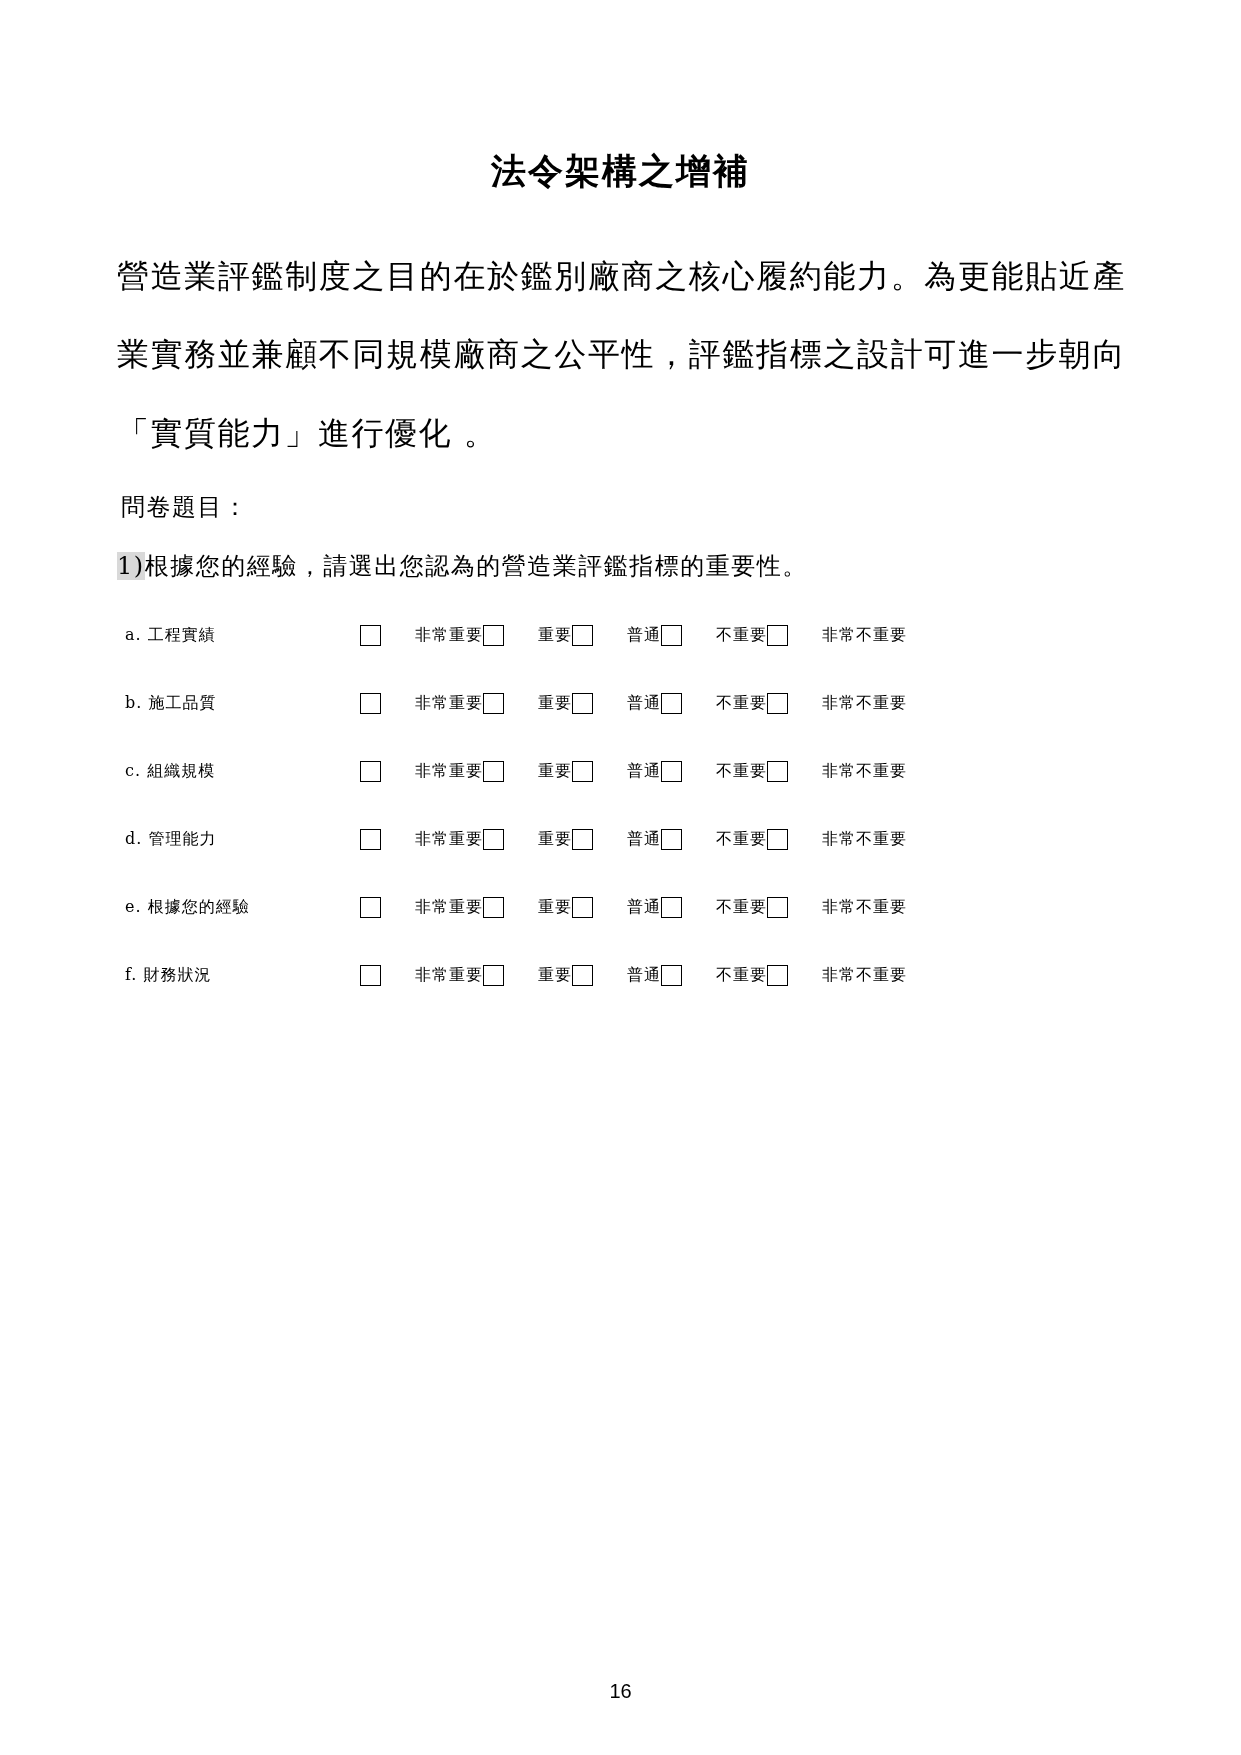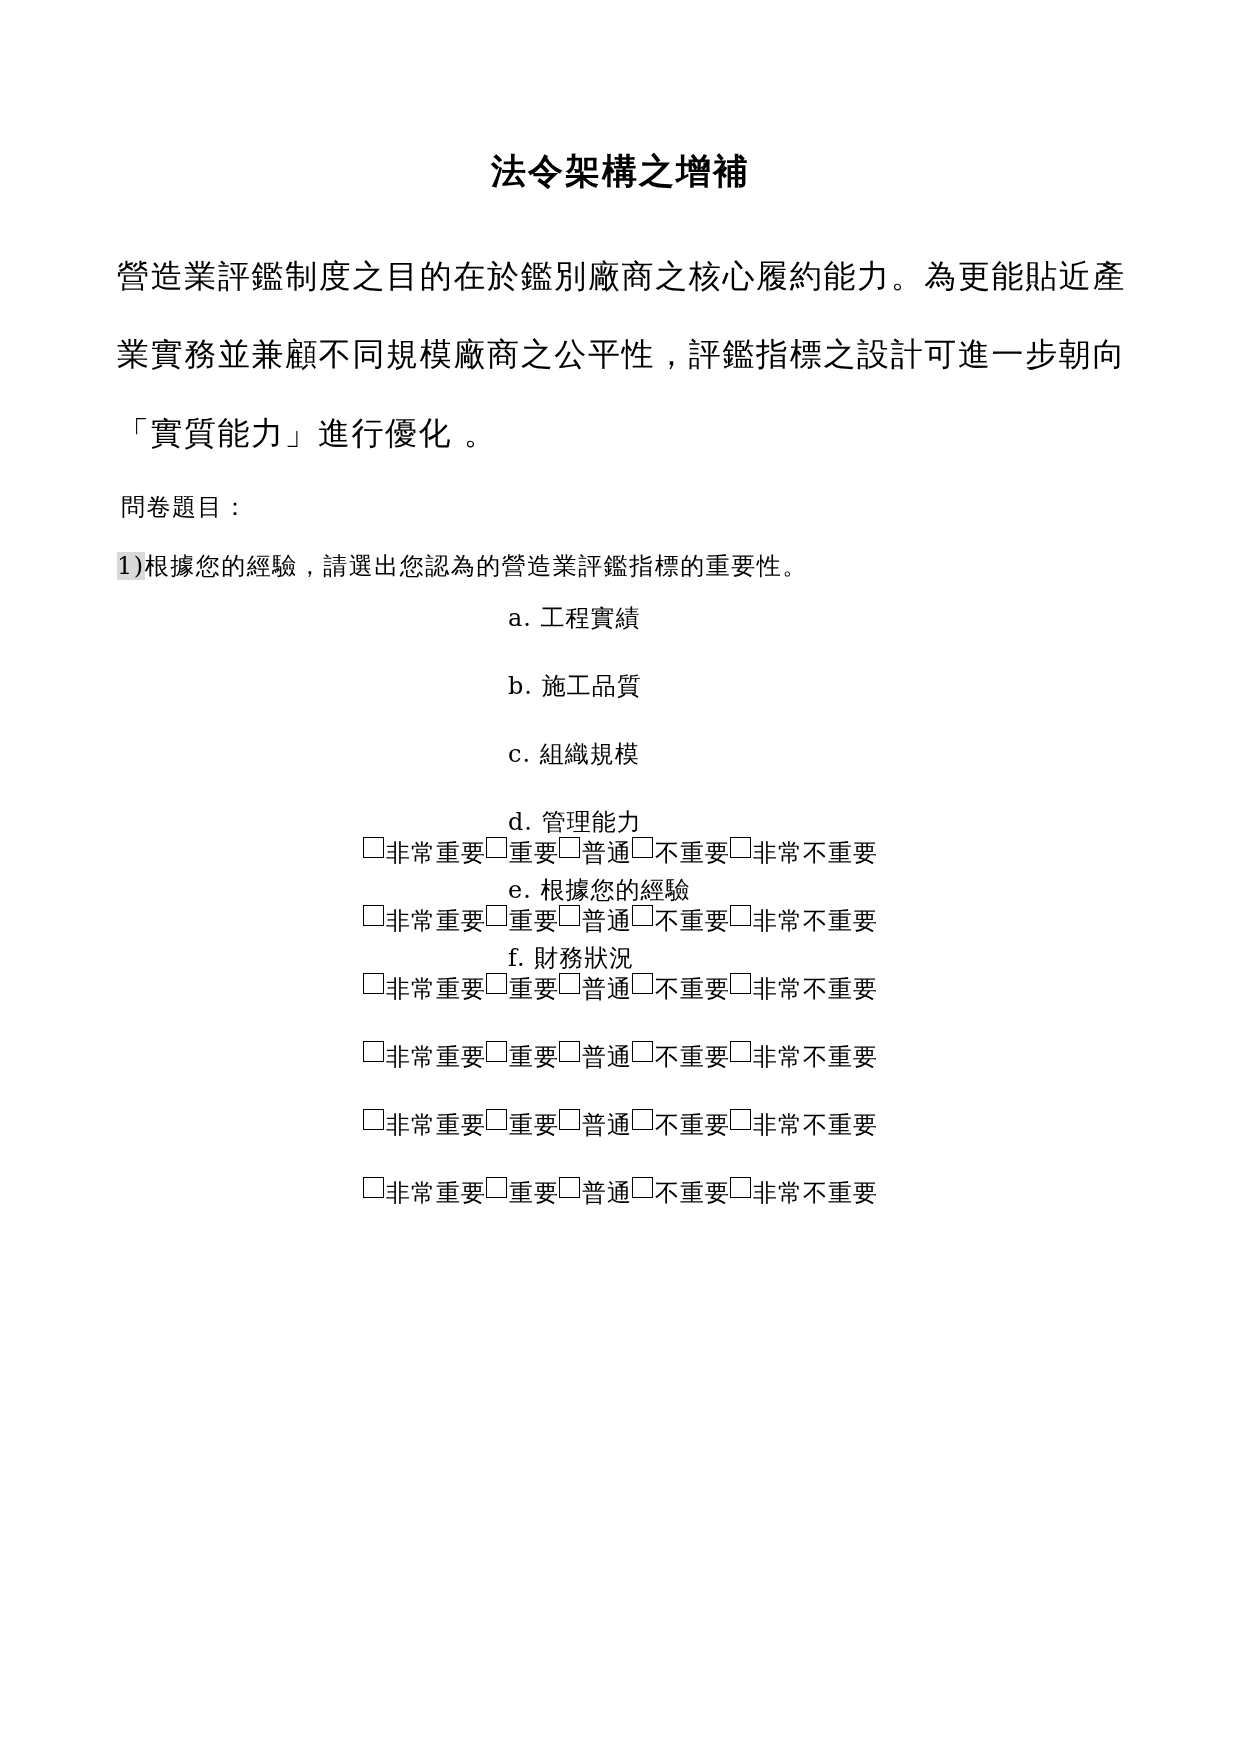--- a/index.html
+++ b/index.html
@@ -61,39 +61,39 @@
   }
   .q-num-hl {
     background: #d9d9d9;
   }
   .matrix {
     margin: 6px 0 0 0;
   }
   .matrix-row {
     display: flex;
     align-items: center;
-    font-size: 24px;
+    font-size: 16px;
     letter-spacing: 1px;
     height: 68px;
-    flex-direction: column;
   }
   .row-label {
     width: 235px;
     flex: 0 0 235px;
     padding-left: 10px;
     white-space: nowrap;
   }
   .options {
     display: flex;
     align-items: center;
     white-space: nowrap;
   }
   .opt {
     display: inline-flex;
     align-items: flex-start;
+    gap: 32px;
   }
   .chk {
     display: inline-block;
     width: 21px;
     height: 21px;
     border: 1.6px solid #000;
     margin-right: 2px;
     box-sizing: border-box;
     vertical-align: middle;
     background: #fff;
@@ -292,14 +292,15 @@
           </span>
       </div>
     </div>
 
   </div>
 
   <div class="gap"></div>
 
 
 
+  <div class="page-number">16</div>
 
 </div>
 
 </body></html>

